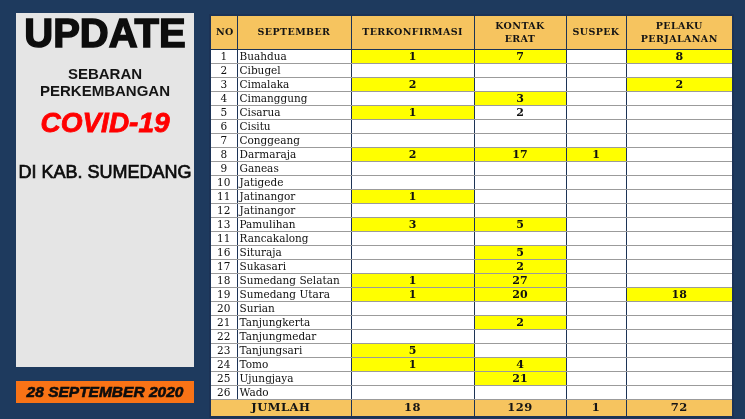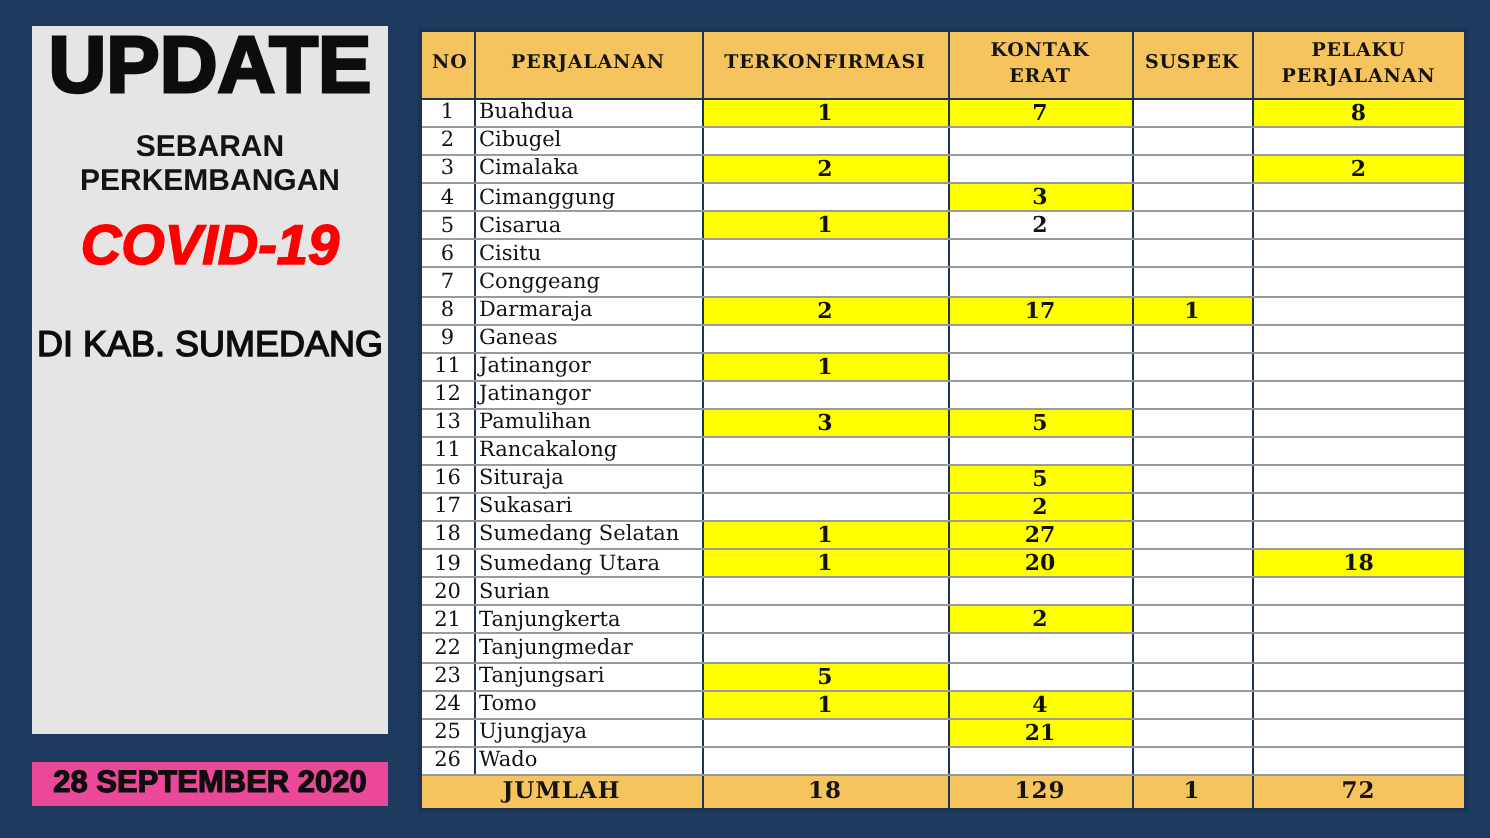--- a/index.html
+++ b/index.html
@@ -21,22 +21,22 @@
   .covid-label{
     margin-top:9px;font-size:28px;font-weight:bold;font-style:italic;color:#FF0000;
     -webkit-text-stroke:0.8px #FF0000;line-height:1;
   }
   .location-label{
     margin-top:25px;font-size:18px;font-weight:normal;color:#0D0D0D;
     -webkit-text-stroke:0.7px #0D0D0D;
   }
   .date-badge{
     position:absolute;left:16px;top:381px;width:178px;height:22px;
-    background:#ec4899;color:#0D0D0D;font-weight:bold;font-size:15.5px;
-    text-align:center;line-height:22px;-webkit-text-stroke:0.6px #0D0D0D;
+    background:#f97316;color:#0D0D0D;font-weight:bold;font-size:15.5px;
+    text-align:center;line-height:22px;font-style:italic;-webkit-text-stroke:0.6px #0D0D0D;
   }
   
   .table-wrap{position:absolute;left:209px;top:14px;}
   table{
     border-collapse:collapse;table-layout:fixed;width:523px;height:392px;
     background:#FFFFFF;font-family:"DejaVu Serif","Liberation Serif",serif;
     border:2px solid #1C3356;
   }
   th{
     background:#F6C45F;color:#141414;font-size:9.5px;font-weight:bold;
@@ -80,21 +80,21 @@
       <col style="width:27px">
         <col style="width:114px">
         <col style="width:123px">
       <col style="width:92px">
         <col style="width:60px">
         <col style="width:107px">
     </colgroup>
     <thead>
       <tr>
         <th>NO</th>
-        <th>PERJALANAN</th>
+        <th>SEPTEMBER</th>
         <th>TERKONFIRMASI</th>
         <th>KONTAK ERAT</th>
         <th>SUSPEK</th>
         <th>PELAKU PERJALANAN</th>
       </tr>
     </thead>
     <tbody>
         <tr>
           <td class="no">1</td>
           <td class="name">Buahdua</td>
@@ -155,20 +155,28 @@
           <td class="no">8</td>
           <td class="name">Darmaraja</td>
           <td class="val hl">2</td>
           <td class="val hl">17</td>
           <td class="val hl">1</td>
           <td class="val"></td>
         </tr>
         <tr>
           <td class="no">9</td>
           <td class="name">Ganeas</td>
+          <td class="val"></td>
+          <td class="val"></td>
+          <td class="val"></td>
+          <td class="val"></td>
+        </tr>
+        <tr>
+          <td class="no">10</td>
+          <td class="name">Jatigede</td>
           <td class="val"></td>
           <td class="val"></td>
           <td class="val"></td>
           <td class="val"></td>
         </tr>
         <tr>
           <td class="no">11</td>
           <td class="name">Jatinangor</td>
           <td class="val hl">1</td>
           <td class="val"></td>

